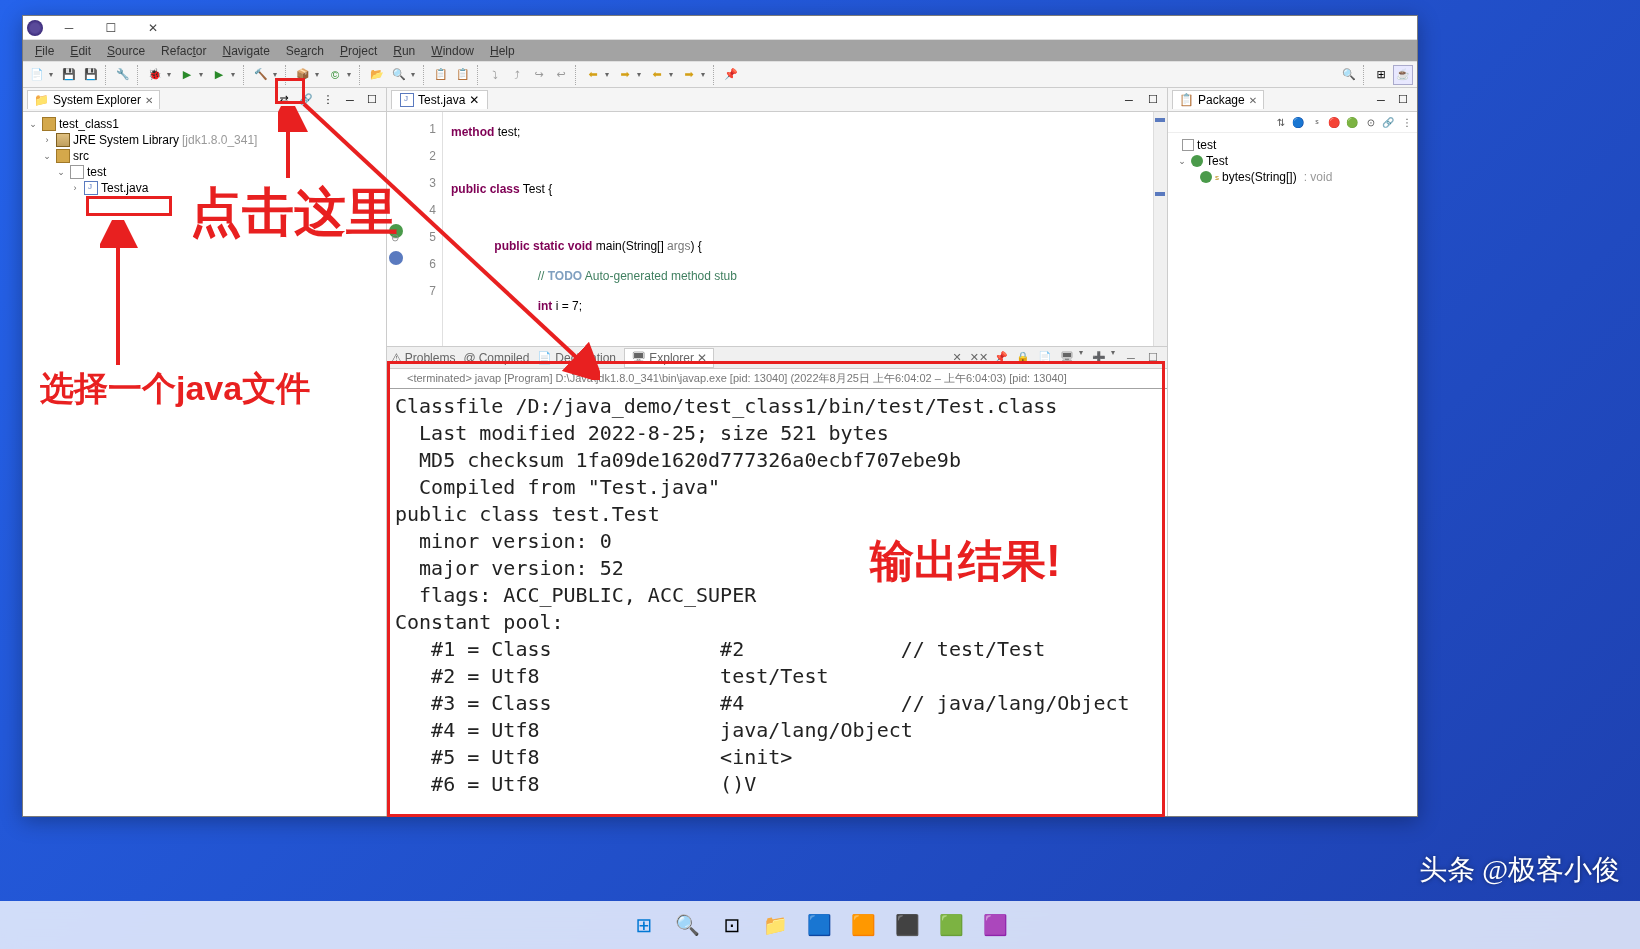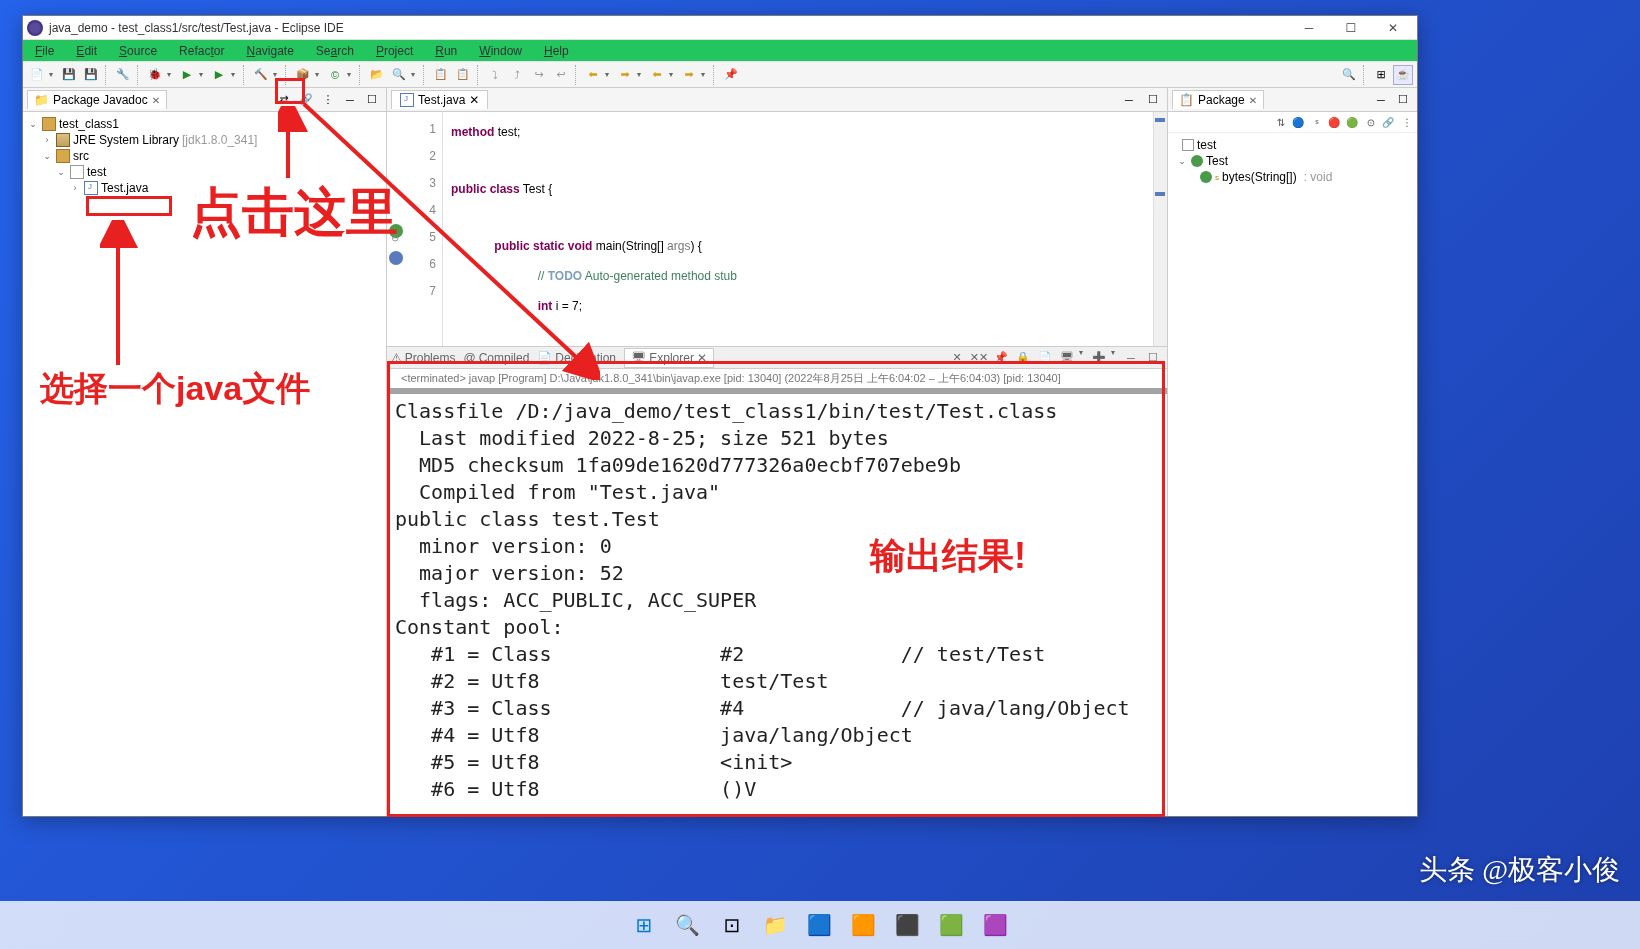--- a/index.html
+++ b/index.html
@@ -4,21 +4,21 @@
 <style>
 *{box-sizing:border-box;margin:0;padding:0;font-family:"Segoe UI",Tahoma,sans-serif;font-size:12px}
 body{background:#1a5fb4;width:1640px;height:949px;position:relative;overflow:hidden}
 .desktop{position:absolute;inset:0;background:linear-gradient(135deg,#2563eb 0%,#1e40af 100%)}
 .window{position:absolute;left:22px;top:15px;width:1396px;height:802px;background:#fff;border:1px solid #7a7a7a;box-shadow:0 4px 20px rgba(0,0,0,.3);display:flex;flex-direction:column}
 .titlebar{height:24px;background:#fff;display:flex;align-items:center;padding:0 4px;border-bottom:1px solid #e0e0e0}
 .titlebar .icon{width:16px;height:16px;background:radial-gradient(circle,#5a4a9a 40%,#3a2a7a 70%);border-radius:50%;margin-right:6px}
 .titlebar .title{flex:1;color:#333}
 .winbtns{display:flex;gap:2px}
 .winbtn{width:40px;height:22px;display:flex;align-items:center;justify-content:center;color:#444}
-.menubar{height:22px;display:flex;align-items:center;padding:0 4px;gap:6px;background:#22c55e;border-bottom:1px solid #e0e0e0}
+.menubar{height:22px;display:flex;align-items:center;padding:0 4px;gap:0;background:#a3a3a3;border-bottom:1px solid #e0e0e0}
 .menuitem{padding:2px 8px;color:#333}
 .menuitem u{text-decoration:underline}
 .toolbar{height:26px;display:flex;align-items:center;padding:0 4px;gap:2px;background:#f5f5f5;border-bottom:1px solid #ccc}
 .tbtn{width:20px;height:20px;display:flex;align-items:center;justify-content:center;font-size:11px}
 .tsep{width:4px;height:20px;border-left:1px dotted #aaa;margin:0 2px}
 .tdrop{width:8px;color:#666;font-size:8px}
 .workspace{flex:1;display:flex;overflow:hidden}
 .leftpane{width:364px;border-right:1px solid #ccc;display:flex;flex-direction:column;background:#fff}
 .viewheader{height:24px;display:flex;align-items:center;padding:0 4px;background:#f5f5f5;border-bottom:1px solid #ccc;gap:4px}
 .viewtab{display:flex;align-items:center;gap:4px;padding:2px 6px;background:#fff;border:1px solid #ccc;border-bottom:none}
@@ -45,21 +45,21 @@
 .kw{color:#7f0055;font-weight:bold}
 .cm{color:#3f7f5f}
 .cmtag{color:#7f9fbf;font-weight:bold}
 .str{color:#777}
 .edscroll{width:14px;background:#f0f0f0;border-left:1px solid #ddd;position:relative}
 .ruler{position:absolute;right:2px;width:10px}
 .bottompane{height:470px;border-top:1px solid #ccc;display:flex;flex-direction:column;background:#fff}
 .bottomtabs{height:22px;display:flex;align-items:center;padding:0 4px;background:#f0f0f0;border-bottom:1px solid #ccc;gap:8px;font-size:11px;color:#666}
 .bottomtabs .tab{display:flex;align-items:center;gap:3px}
 .bottomtabs .tools{margin-left:auto;display:flex;gap:2px}
-.termhead{padding:2px 14px;color:#777;font-size:11px;border-bottom:6px solid #a3a3a3}
+.termhead{padding:2px 20px;color:#777;font-size:11px;border-bottom:1px solid #a3a3a3}
 .console{flex:1;padding:4px 8px;font-family:Consolas,"Microsoft YaHei",monospace;font-size:20px;line-height:27px;white-space:pre;overflow:hidden;color:#222}
 .rightpane{width:250px;border-left:1px solid #ccc;display:flex;flex-direction:column;background:#fff}
 .outlinetools{display:flex;gap:2px;padding:2px;justify-content:flex-end;border-bottom:1px solid #eee}
 .outlinetools .ob{width:16px;height:16px;font-size:10px;display:flex;align-items:center;justify-content:center;color:#555}
 .outlinetree{padding:4px}
 .outnode{display:flex;align-items:center;gap:3px;padding:1px 0}
 .oicon{width:12px;height:12px;border-radius:50%}
 .oi-pkg{background:#fff;border:1px solid #999;border-radius:0}
 .oi-class{background:#4a9a4a}
 .oi-method{background:#4a9a4a}
@@ -74,21 +74,20 @@
 .watermark{position:absolute;right:20px;bottom:60px;color:#fff;font-size:28px;font-family:"Microsoft YaHei";text-shadow:0 0 4px rgba(0,0,0,.5)}
 </style>
 </head>
 <body>
 
 <div class="desktop"></div>
 
 <div class="window">
   <div class="titlebar">
     <span class="icon"></span>
-    <span class="title">java_demo - test_class1/src/test/Test.java - Eclipse IDE</span>
     <div class="winbtns">
       <div class="winbtn">─</div>
       <div class="winbtn">☐</div>
       <div class="winbtn close">✕</div>
     </div>
   </div>
 
   <div class="menubar">
     <span class="menuitem"><u>F</u><span>ile</span></span>
     <span class="menuitem"><u>E</u>dit</span>
@@ -152,21 +151,21 @@
     <span class="tsep"></span>
     <span class="tbtn">⊞</span>
     <span class="tbtn" style="border:1px solid #aac;background:#e8e8ff">☕</span>
   </div>
 
   <div class="workspace">
     <div class="leftpane">
       <div class="viewheader">
         <div class="viewtab">
           <span>📁</span>
-          <span>Package Javadoc</span>
+          <span>System Explorer</span>
           <span class="x">✕</span>
         </div>
         <div class="viewtools">
           <span class="tbtn">⇄</span>
           <span class="tbtn">🔗</span>
           <span class="tbtn">⋮</span>
           <span class="tbtn">─</span>
           <span class="tbtn">☐</span>
         </div>
       </div>
@@ -318,21 +317,21 @@
       </div>
     </div>
   </div>
 </div>
 
 <div class="anno anno-box" style="left:275px;top:78px;width:30px;height:26px"></div>
 <div class="anno anno-box" style="left:86px;top:196px;width:86px;height:20px"></div>
 <div class="anno anno-box" style="left:387px;top:361px;width:778px;height:456px"></div>
 <div class="anno anno-text" style="left:190px;top:178px;font-size:52px">点击这里</div>
 <div class="anno anno-text" style="left:40px;top:366px;font-size:34px">选择一个java文件</div>
-<div class="anno anno-text" style="left:870px;top:532px;font-size:36px">输出结果!</div>
+<div class="anno anno-text" style="left:870px;top:532px;font-size:44px">输出结果!</div>
 
 <svg class="arrow" style="left:100px;top:220px" width="40" height="150">
     <defs>
       <marker id="ah1" markerWidth="10" markerHeight="10" refX="5" refY="5" orient="auto">
         <path d="M0,0 L10,5 L0,10 z" fill="#e82020"></path>
       </marker>
     </defs>
     <line x1="18" y1="145" x2="18" y2="8" stroke="#e82020" stroke-width="4" marker-end="url(#ah1)"></line>
   </svg>
 <svg class="arrow" style="left:278px;top:106px" width="40" height="80">

